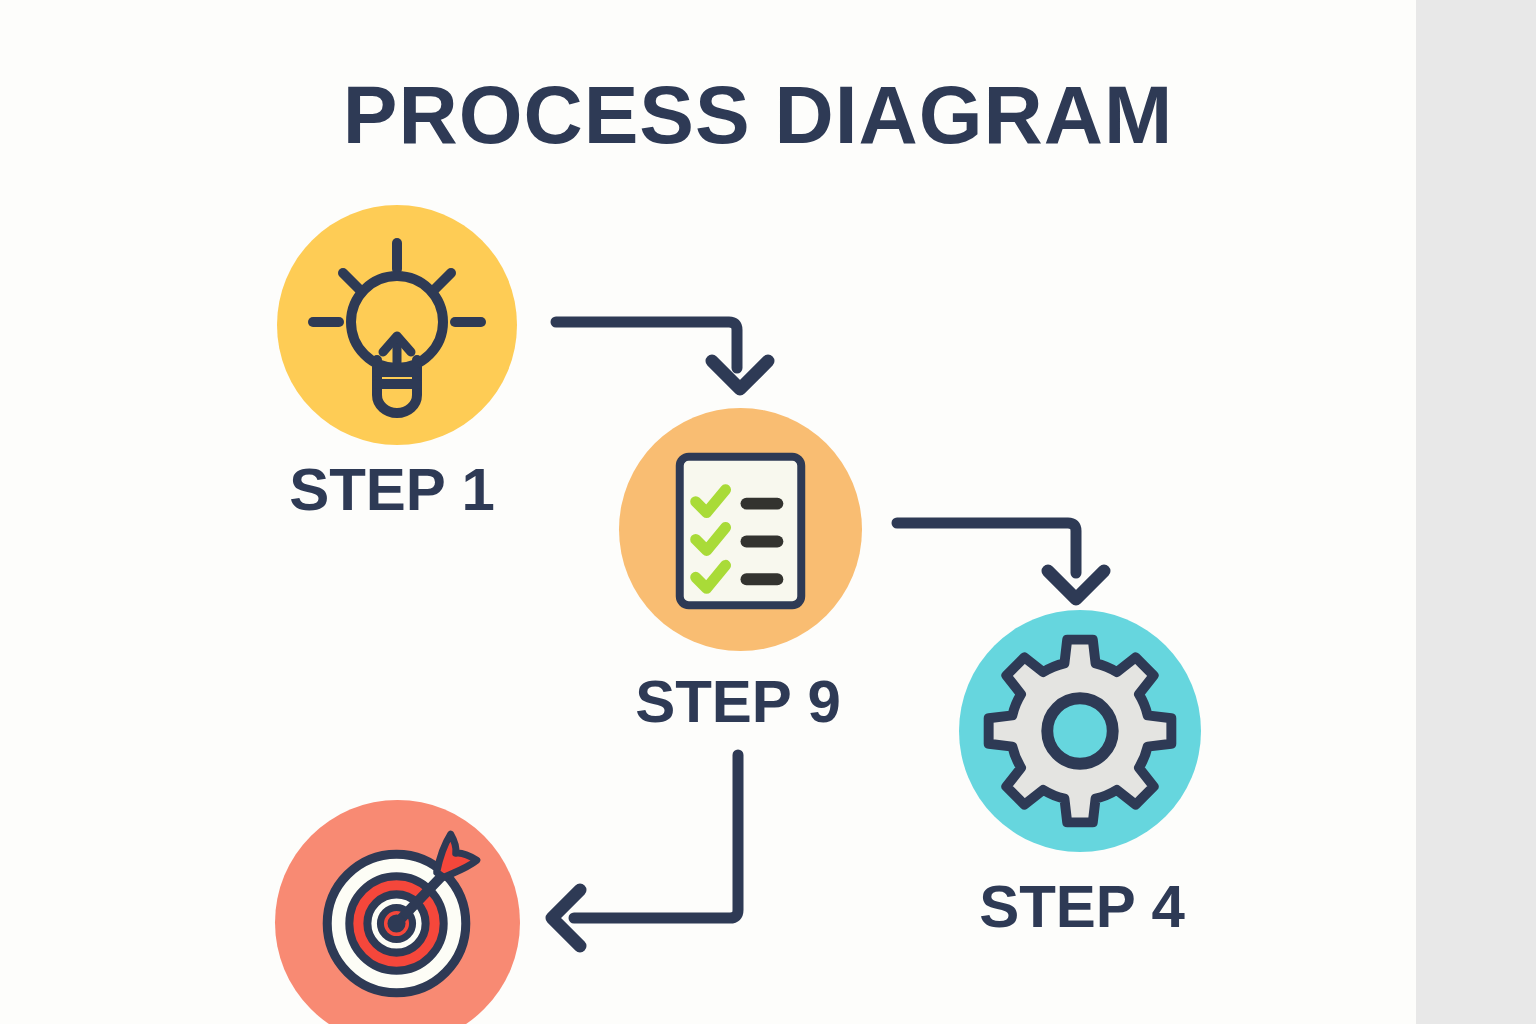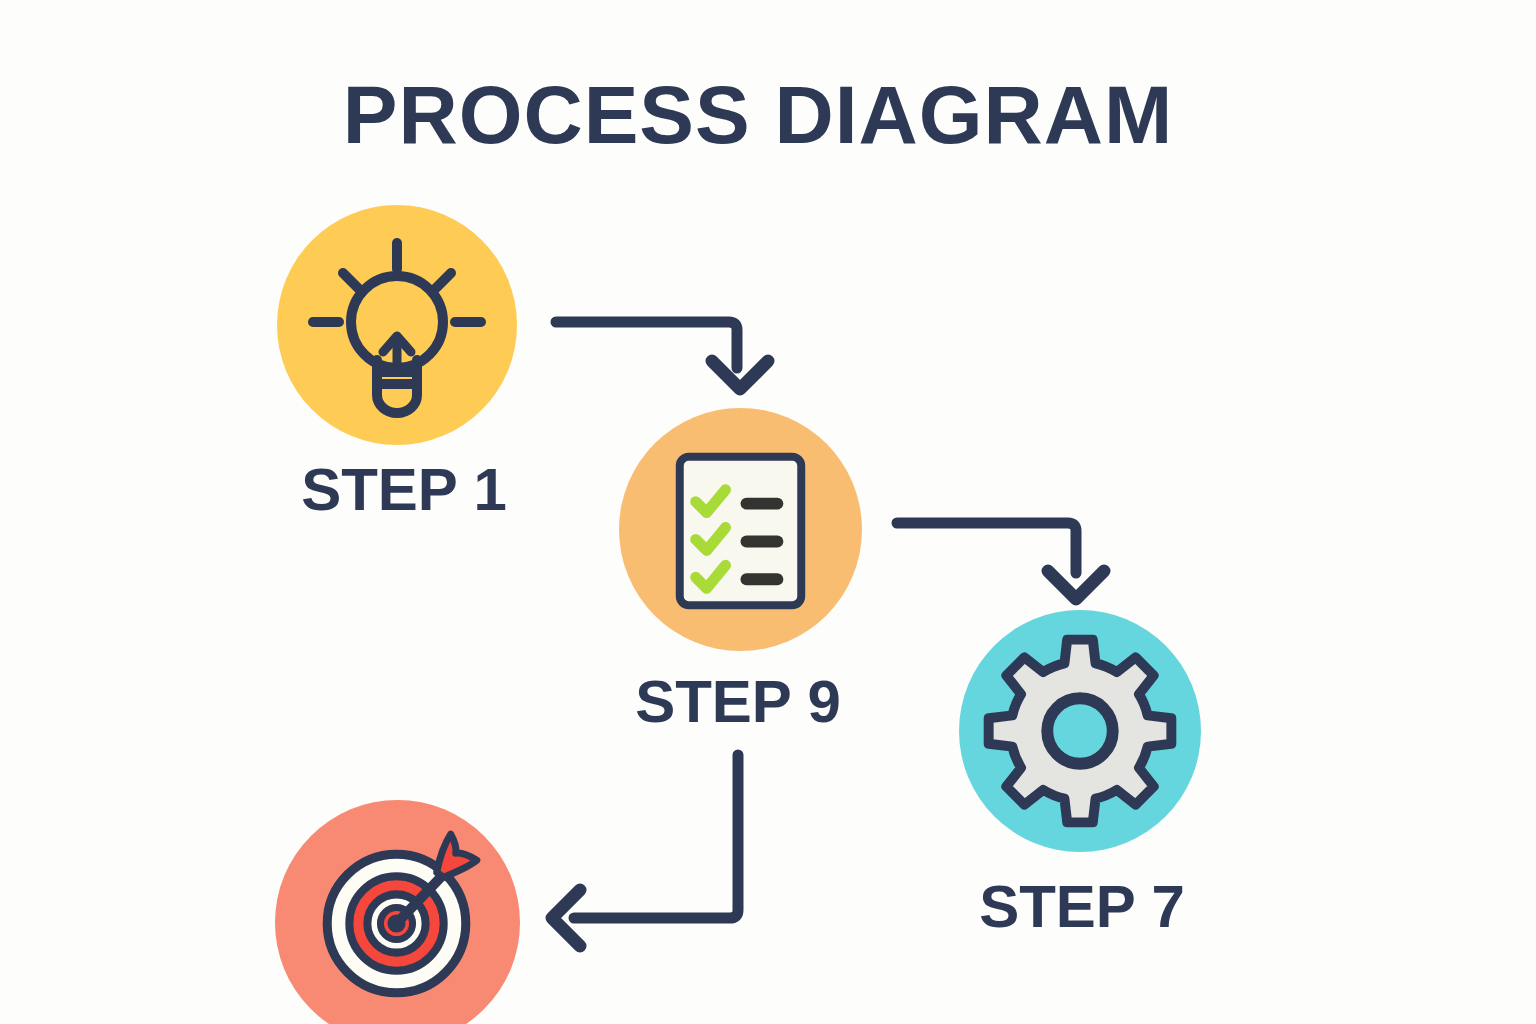--- a/index.html
+++ b/index.html
@@ -1,18 +1,18 @@
 <!DOCTYPE html>
 <html style="--background: #FDFDFB; --ink-navy: #2E3A55; --step1-yellow: #FECC55; --step2-orange: #F9BD72; --step3-cyan: #66D6DE; --goal-coral: #F88A73; --target-red: #F5473B; --target-white: #FDFDF6; --check-green: #A9DB38; --paper-cream: #F8F8EE; --gear-gray: #E4E4E1; --list-bar-dark: #33332F;"><head>
 <meta charset="utf-8">
 <style>
   html,body{margin:0;padding:0;background:#e8e8e8;}
   .canvas{
     position:relative;
-    width:1536px;height:1024px;
+    width:1416px;height:1024px;
     background:var(--background,#FDFDFB);
     overflow:hidden;
     font-family:"Liberation Sans", sans-serif;
   }
   .title{
     position:absolute;
     left:0;top:68px;width:1516px;
     margin:0;
     text-align:center;
     font-size:82px;
@@ -32,21 +32,21 @@
   .node4{left:275px;top:800px;width:245px;height:245px;background:var(--goal-coral,#F88A73);}
   .step-label{
     position:absolute;
     width:320px;
     text-align:center;
     font-size:60px;
     font-weight:bold;
     letter-spacing:0px;
     color:var(--ink-navy,#2E3A55);
   }
-  .label1{left:244px;top:455px;}
+  .label1{left:232px;top:455px;}
   .label2{left:578px;top:667px;}
   .label3{left:922px;top:872px;}
   .arrows{position:absolute;left:0;top:0;width:1536px;height:1024px;pointer-events:none;}
 
   
   .sN{stroke:var(--ink-navy,#2E3A55);fill:none;stroke-linecap:round;stroke-linejoin:round;}
   .paper{fill:var(--paper-cream,#F8F8EE);stroke:var(--ink-navy,#2E3A55);stroke-linejoin:round;}
   .check{stroke:var(--check-green,#A9DB38);fill:none;stroke-linecap:round;stroke-linejoin:round;}
   .bar{stroke:var(--list-bar-dark,#33332F);fill:none;stroke-linecap:round;}
   .gear-body{fill:var(--gear-gray,#E4E4E1);stroke:var(--ink-navy,#2E3A55);stroke-linejoin:round;}
@@ -112,21 +112,21 @@
         A70,70 0 0 1 84.9,181.4
         L66.0,196.3 L47.7,178.0 L62.6,159.1
         A70,70 0 0 1 53.8,137.7
         L29.9,134.9 L29.9,109.1 L53.8,106.3
         A70,70 0 0 1 62.6,84.9
         L47.7,66.0 L66.0,47.7 L84.9,62.6
         A70,70 0 0 1 106.3,53.8 Z"></path>
       <circle class="gear-hole" stroke-width="12" cx="122" cy="122" r="33"></circle>
     </svg>
   </div>
-  <div class="step-label label3">STEP 7</div>
+  <div class="step-label label3">STEP 4</div>
 
   <div class="node node4">
     <svg viewBox="0 0 244 244" aria-hidden="true">
       <circle class="ring-white" stroke-width="9" cx="121" cy="123" r="69"></circle>
       <circle class="ring-red" stroke-width="8" cx="121" cy="123" r="47"></circle>
       <circle class="ring-white" stroke-width="8" cx="121" cy="123" r="29"></circle>
       <circle class="ring-red" stroke-width="7" cx="121" cy="123" r="16"></circle>
       <path class="sN" stroke-width="10" d="M121,123 L167,75"></path>
       <circle class="navy-fill" cx="121" cy="123" r="9"></circle>
       <path class="flag" stroke-width="7" d="M161,72

